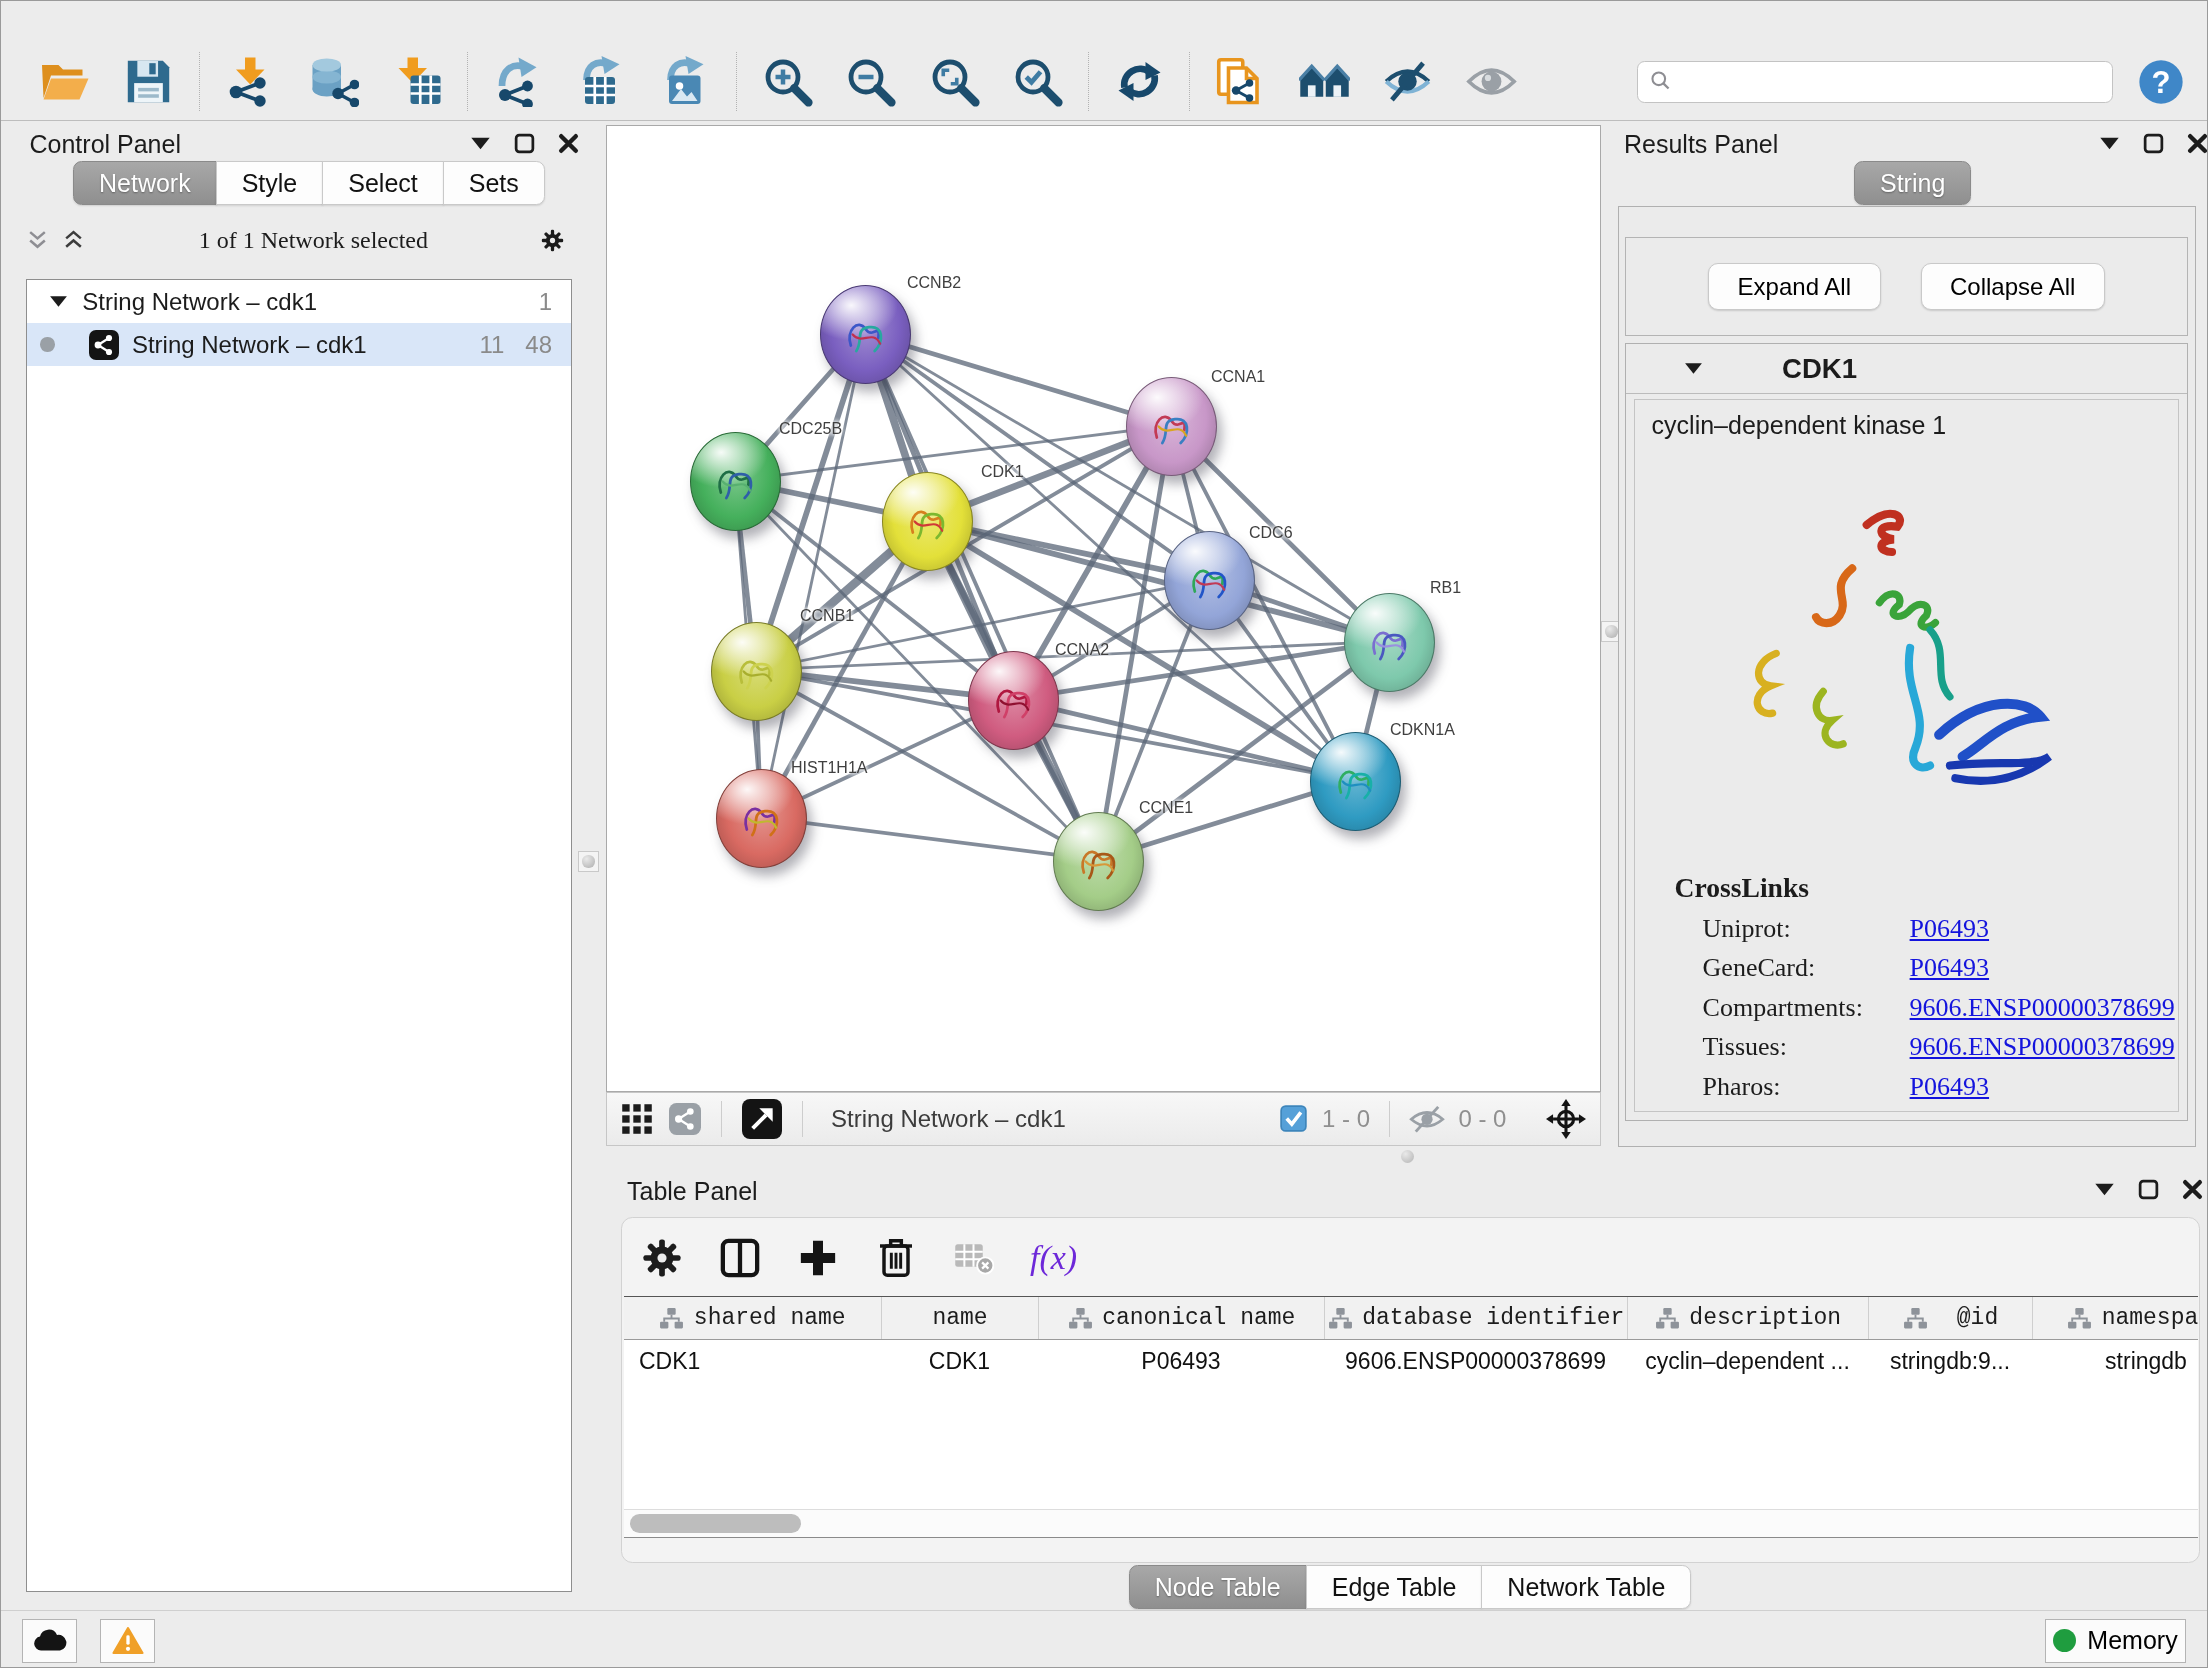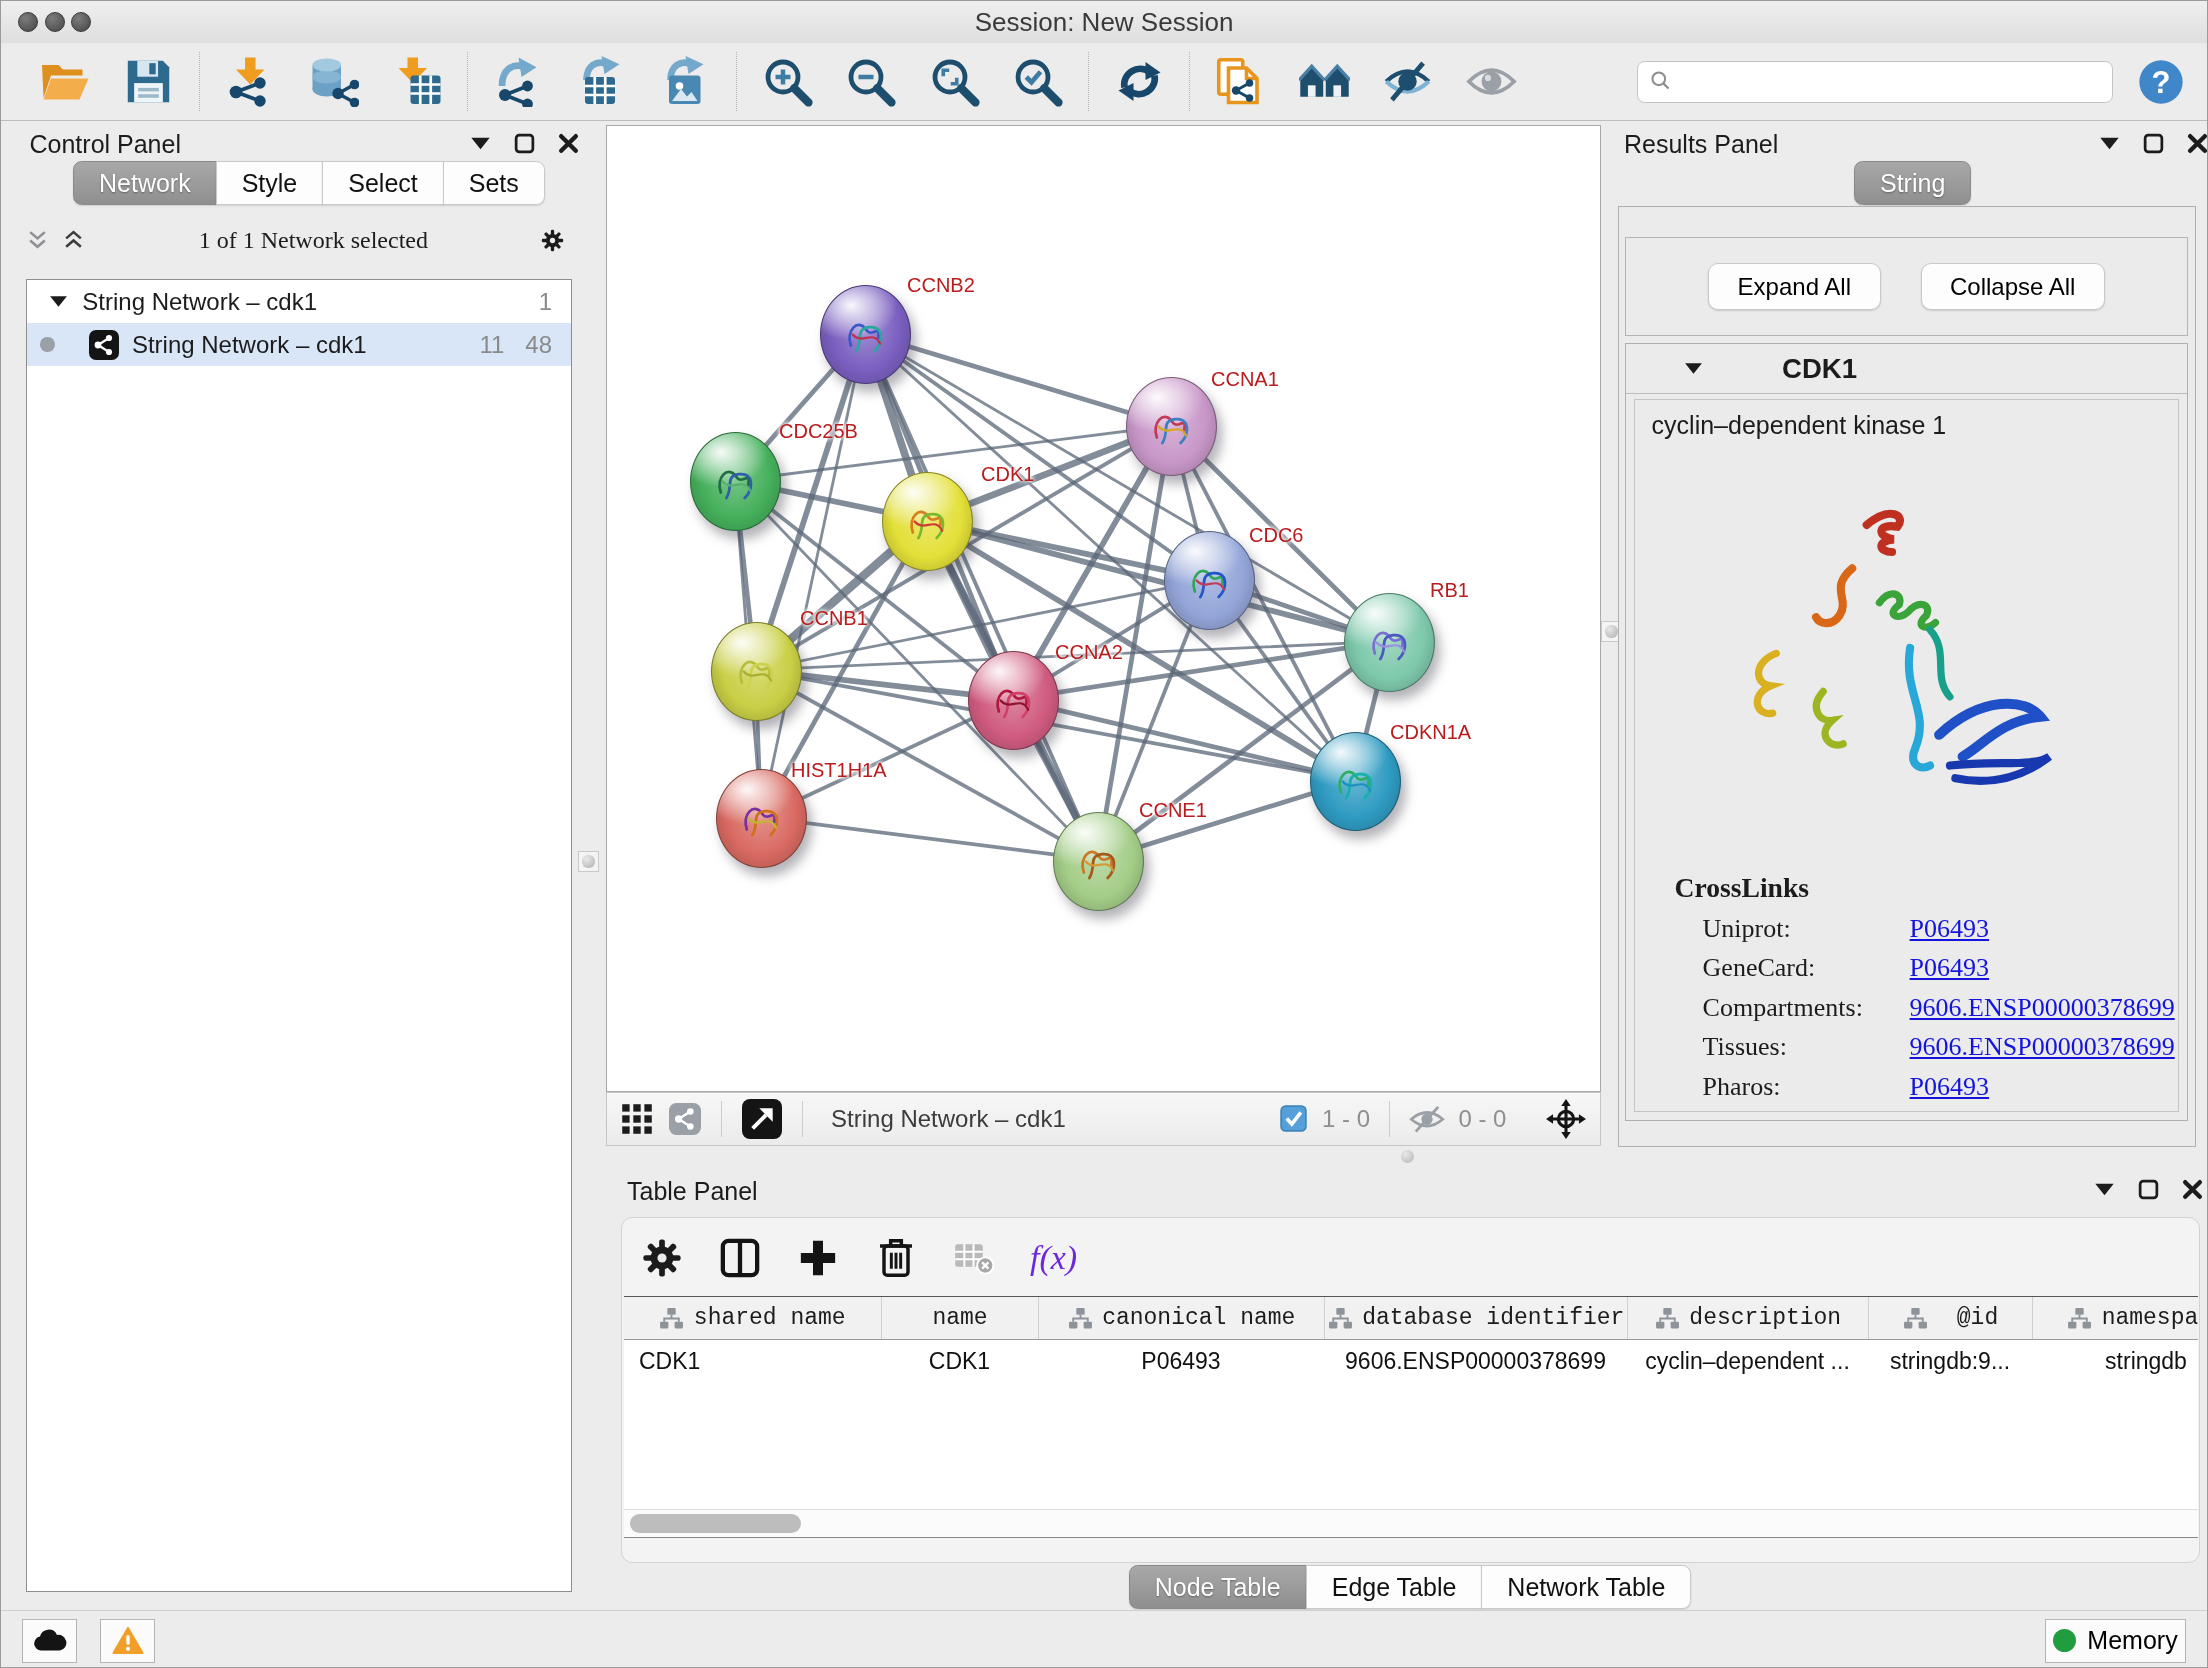--- a/index.html
+++ b/index.html
@@ -53,21 +53,21 @@
   .tree-row .cnt{color:#8a8a8a;margin-left:21px;}
   .tree-row .spacer{flex:1;}
 
   
   .net-canvas{position:absolute;left:605px;top:124px;width:995px;height:967px;background:#fff;
     border:1px solid #a9a9a9;box-sizing:border-box;overflow:hidden;}
   .net-canvas svg.edges{position:absolute;left:0;top:0;}
   .node{position:absolute;width:89px;height:97px;border-radius:50%;display:flex;align-items:center;justify-content:center;
     filter:drop-shadow(5.7px 8.6px 5.7px rgba(50,50,65,.38));cursor:pointer;}
   .node svg{width:55px;height:63px;}
-  .node-label{position:absolute;font-size:20px;color:#b91c1c;white-space:nowrap;
+  .node-label{position:absolute;font-size:16px;color:#404040;white-space:nowrap;
     text-shadow:0 0 4.8px #fff,0 0 4.8px #fff,0 0 3.8px #fff;pointer-events:none;}
   .net-footer{position:absolute;left:605px;top:1091px;width:995px;height:54px;
     background:linear-gradient(#f7f7f7,#ebebeb);border:1px solid #c6c6c6;box-sizing:border-box;
     display:flex;align-items:center;padding:0 13.3px;gap:13.3px;}
   .nf-sep{width:0;height:36px;border-left:1px solid #cdcdcd;margin:0 5.7px;}
   .nf-title{font-size:24px;color:#3c3c3c;margin-left:9.5px;}
   .nf-count{font-size:24px;color:#8f8f8f;}
   .nf-btn{background:none;border:none;padding:0;cursor:pointer;line-height:0;}
 
   
@@ -126,26 +126,20 @@
   .st-btn svg{width:34px;height:27px;}
   .mem-btn{position:absolute;top:7.6px;right:21px;width:141px;height:44px;background:#fbfbfb;border:1px solid #b4b4b4;
     display:flex;align-items:center;justify-content:center;gap:11px;font-size:25px;font-family:inherit;cursor:pointer;}
   .mem-dot{width:23px;height:23px;border-radius:50%;background:#1f9d3f;}
 </style>
 </head>
 <body>
 
 <div class="app">
 
-  <div class="titlebar">
-    <span class="tl-dot" style="left:17px"></span>
-    <span class="tl-dot" style="left:44px"></span>
-    <span class="tl-dot" style="left:70px"></span>
-    <div class="title">Session: New Session</div>
-  </div>
 
   <div class="toolbar" id="main-toolbar">
     <div class="tb-group">
         <button class="tb-btn">
           <svg viewBox="0 0 34 30">
             <path d="M2 4h11l3 3h13v4H8L3 26z" fill="#de8f1d"></path>
             <path d="M3 27l5-14h25l-6 14z" fill="#f3ae4b"></path>
           </svg>
         </button>
         <button class="tb-btn">

